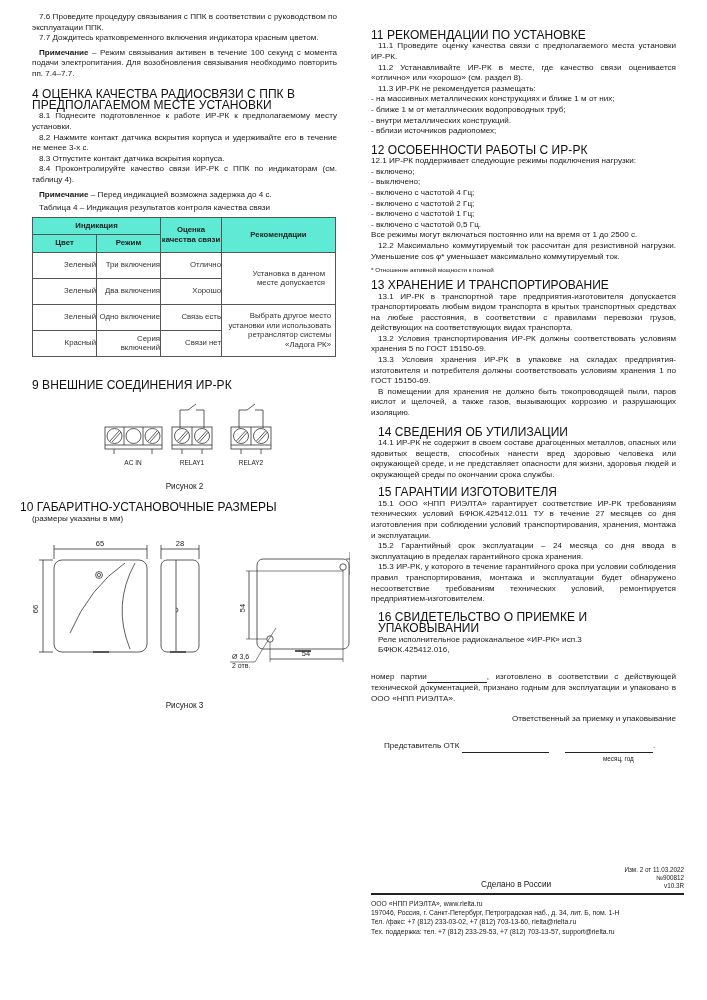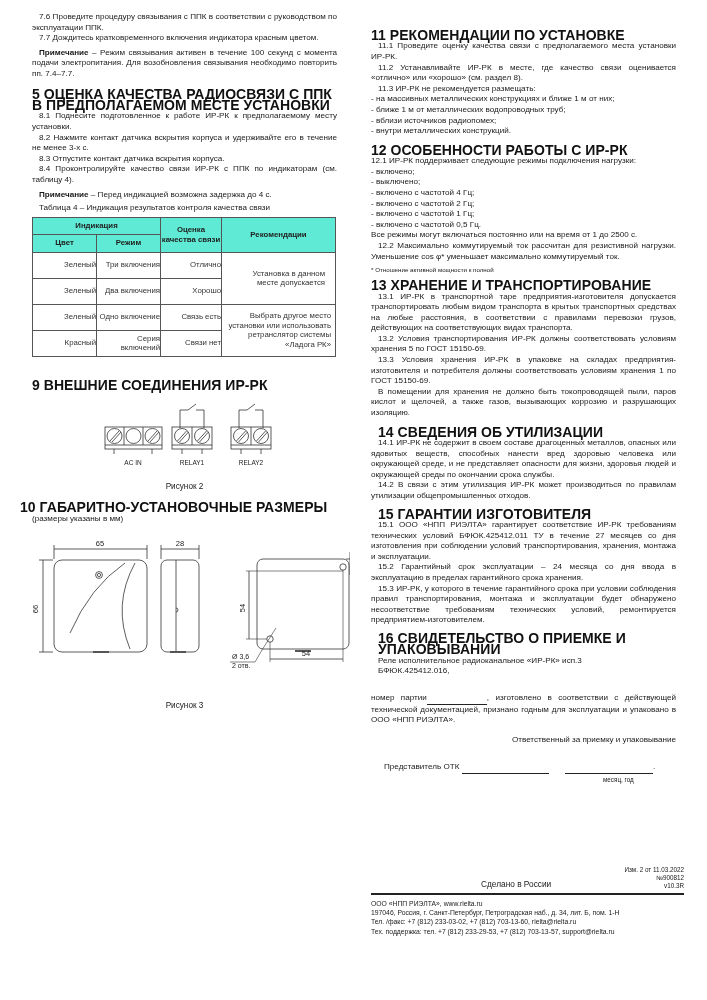--- a/index.html
+++ b/index.html
@@ -11,21 +11,21 @@
     font-size: 8.1px;
     line-height: 10.6px;
     overflow: hidden;
   }
   .col { position: absolute; top: 0; }
   .col-left { left: 32px; width: 305px; }
   .col-right { left: 371px; width: 305px; }
 
   p { text-align: justify; }
   .ind { text-indent: 7px; }
-  .h { font-weight: bold; font-size: 14px; line-height: 11.4px; letter-spacing: 0.05px; color: #111; }
+  .h { font-weight: normal; font-size: 12px; line-height: 11.4px; letter-spacing: 0.05px; color: #111; }
   .note b { font-weight: bold; margin-top: 40px; }
   .li { padding-left: 0; }
   .center { text-align: right; }
   .small { font-size: 6.2px; line-height: 8px; }
 
   
   table.t4 {
     border-collapse: collapse;
     width: 304px;
     font-size: 7.8px;
@@ -50,21 +50,21 @@
 </style>
 </head>
 <body>
 
 <div class="col col-left">
   <div style="height:12px"></div>
   <p class="ind">7.6 Проведите процедуру связывания с ППК в соответствии с руководством по эксплуатации ППК.</p>
   <p class="ind">7.7 Дождитесь кратковременного включения индикатора красным цветом.</p>
   <p class="ind note" style="margin-top:4px"><b>Примечание</b><span> – Режим связывания активен в течение 100 секунд с момента подачи электропитания. Для возобновления связывания необходимо повторить пп. 7.4–7.7.</span></p>
 
-  <div class="h" style="margin-top:9px">5 ОЦЕНКА КАЧЕСТВА РАДИОСВЯЗИ С ППК В ПРЕДПОЛАГАЕМОМ МЕСТЕ УСТАНОВКИ</div>
+  <div class="h" style="margin-top:9px">4 ОЦЕНКА КАЧЕСТВА РАДИОСВЯЗИ С ППК В ПРЕДПОЛАГАЕМОМ МЕСТЕ УСТАНОВКИ</div>
   <p class="ind">8.1 Поднесите подготовленное к работе ИР-РК к предполагаемому месту установки.</p>
   <p class="ind">8.2 Нажмите контакт датчика вскрытия корпуса и удерживайте его в течение не менее 3-х с.</p>
   <p class="ind">8.3 Отпустите контакт датчика вскрытия корпуса.</p>
   <p class="ind">8.4 Проконтролируйте качество связи ИР-РК с ППК по индикаторам (см. таблицу 4).</p>
   <p class="ind note" style="margin-top:4px"><b>Примечание</b><span> – Перед индикацией возможна задержка до 4 с.</span></p>
   <p class="ind" style="margin-top:3px; margin-bottom:3px">Таблица 4 – Индикация результатов контроля качества связи</p>
 
   <table class="t4">
     <colgroup>
         <col style="width:64px">
@@ -223,22 +223,22 @@
 <div class="figcap" style="position:absolute; left:32px; width:305px; top:701px">Рисунок 3</div>
 
 <div class="col col-right">
   <div style="height:30px"></div>
   <div class="h">11 РЕКОМЕНДАЦИИ ПО УСТАНОВКЕ</div>
   <p class="ind">11.1 Проведите оценку качества связи с предполагаемого места установки ИР-РК.</p>
   <p class="ind">11.2 Устанавливайте ИР-РК в месте, где качество связи оценивается «отлично» или «хорошо» (см. раздел 8).</p>
   <p class="ind">11.3 ИР-РК не рекомендуется размещать:</p>
   <div class="li">- на массивных металлических конструкциях и ближе 1 м от них;</div>
   <div class="li">- ближе 1 м от металлических водопроводных труб;</div>
+  <div class="li">- внутри металлических конструкций.</div>
   <div class="li">- вблизи источников радиопомех;</div>
-  <div class="li">- внутри металлических конструкций.</div>
 
   <div class="h" style="margin-top:8px">12 ОСОБЕННОСТИ РАБОТЫ С ИР-РК</div>
   <p>12.1 ИР-РК поддерживает следующие режимы подключения нагрузки:</p>
   <div class="li">- включено;</div>
   <div class="li">- выключено;</div>
   <div class="li">- включено с частотой 4 Гц;</div>
   <div class="li">- включено с частотой 2 Гц;</div>
   <div class="li">- включено с частотой 1 Гц;</div>
   <div class="li">- включено с частотой 0,5 Гц.</div>
   <p>Все режимы могут включаться постоянно или на время от 1 до 2500 с.</p>
@@ -246,21 +246,20 @@
   <div class="small" style="margin-top:4px">* Отношение активной мощности к полной</div>
 
   <div class="h" style="margin-top:6px">13 ХРАНЕНИЕ И ТРАНСПОРТИРОВАНИЕ</div>
   <p class="ind">13.1 ИР-РК в транспортной таре предприятия-изготовителя допускается транспортировать любым видом транспорта в крытых транспортных средствах на любые расстояния, в соответствии с правилами перевозки грузов, действующих на соответствующих видах транспорта.</p>
   <p class="ind">13.2 Условия транспортирования ИР-РК должны соответствовать условиям хранения 5 по ГОСТ 15150-69.</p>
   <p class="ind">13.3 Условия хранения ИР-РК в упаковке на складах предприятия-изготовителя и потребителя должны соответствовать условиям хранения 1 по ГОСТ 15150-69.</p>
   <p class="ind">В помещении для хранения не должно быть токопроводящей пыли, паров кислот и щелочей, а также газов, вызывающих коррозию и разрушающих изоляцию.</p>
 
   <div class="h" style="margin-top:8px; padding-left:7px">14 СВЕДЕНИЯ ОБ УТИЛИЗАЦИИ</div>
   <p class="ind">14.1 ИР-РК не содержит в своем составе драгоценных металлов, опасных или ядовитых веществ, способных нанести вред здоровью человека или окружающей среде, и не представляет опасности для жизни, здоровья людей и окружающей среды по окончании срока службы.</p>
-  <p class="ind">14.2 В связи с этим утилизация ИР-РК может производиться по правилам утилизации общепромышленных отходов.</p>
 
   <div class="h" style="margin-top:7px; padding-left:7px">15 ГАРАНТИИ ИЗГОТОВИТЕЛЯ</div>
   <p class="ind">15.1 ООО «НПП РИЭЛТА» гарантирует соответствие ИР-РК требованиям технических условий БФЮК.425412.011 ТУ в течение 27 месяцев со дня изготовления при соблюдении условий транспортирования, хранения, монтажа и эксплуатации.</p>
   <p class="ind">15.2 Гарантийный срок эксплуатации – 24 месяца со дня ввода в эксплуатацию в пределах гарантийного срока хранения.</p>
   <p class="ind">15.3 ИР-РК, у которого в течение гарантийного срока при условии соблюдения правил транспортирования, монтажа и эксплуатации будет обнаружено несоответствие требованиям технических условий, ремонтируется предприятием-изготовителем.</p>
 
   <div class="h" style="margin-top:7px; padding-left:7px">16 СВИДЕТЕЛЬСТВО О ПРИЕМКЕ И УПАКОВЫВАНИИ</div>
   <div style="padding-left:7px">Реле исполнительное радиоканальное «ИР-РК» исп.3</div>
   <div style="padding-left:7px">БФЮК.425412.016,</div>
 

